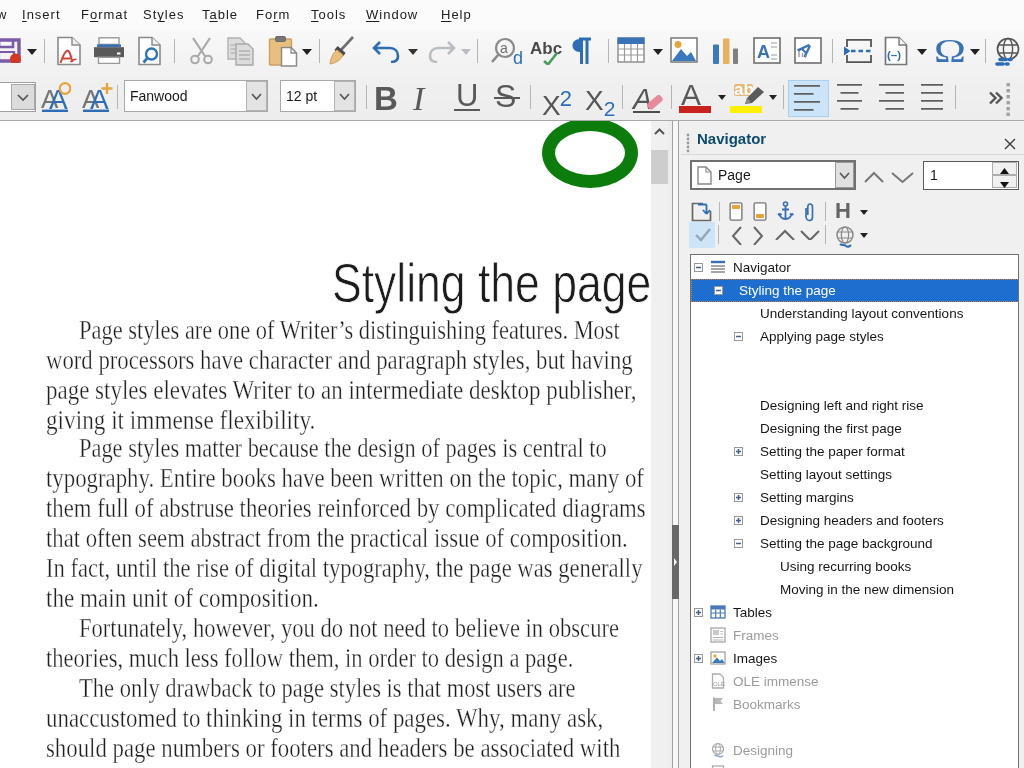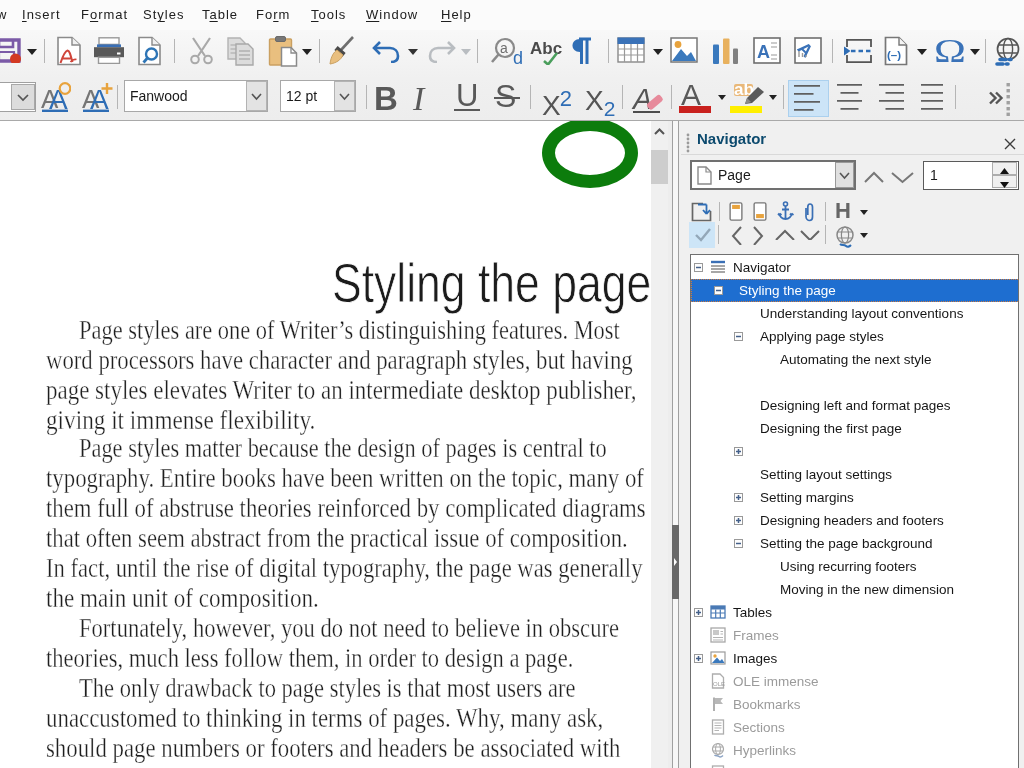--- a/index.html
+++ b/index.html
@@ -399,35 +399,33 @@
         <span class="tx" style="left:69px">Understanding layout conventions</span>
       </div>
 <div class="tr" style="top:70px">
         <span class="tg" style="left:43px">
           <svg width="7" height="7" style="position:absolute;left:0;top:0">
             <path d="M1 3.5 H6" stroke="#44608a" stroke-width="1.5"></path>
           </svg>
         </span>
         <span class="tx" style="left:69px">Applying page styles</span>
       </div>
-<div class="tr" style="top:93px">
-        <span class="tx" style="left:89px">Automating the next style</span>
-      </div>
 <div class="tr" style="top:139px">
-        <span class="tx" style="left:69px">Designing left and format pages</span>
+        <span class="tx" style="left:69px">Designing left and right rise</span>
       </div>
 <div class="tr" style="top:162px">
         <span class="tx" style="left:69px">Designing the first page</span>
       </div>
 <div class="tr" style="top:185px">
         <span class="tg" style="left:43px">
           <svg width="7" height="7" style="position:absolute;left:0;top:0">
             <path d="M1 3.5 H6 M3.5 1 V6" stroke="#44608a" stroke-width="1.5"></path>
           </svg>
         </span>
+        <span class="tx" style="left:69px">Setting the paper format</span>
       </div>
 <div class="tr" style="top:208px">
         <span class="tx" style="left:69px">Setting layout settings</span>
       </div>
 <div class="tr" style="top:231px">
         <span class="tg" style="left:43px">
           <svg width="7" height="7" style="position:absolute;left:0;top:0">
             <path d="M1 3.5 H6 M3.5 1 V6" stroke="#44608a" stroke-width="1.5"></path>
           </svg>
         </span>
@@ -443,21 +441,21 @@
       </div>
 <div class="tr" style="top:254px">
         <span class="tg" style="left:43px">
           <svg width="7" height="7" style="position:absolute;left:0;top:0">
             <path d="M1 3.5 H6 M3.5 1 V6" stroke="#44608a" stroke-width="1.5"></path>
           </svg>
         </span>
         <span class="tx" style="left:69px">Designing headers and footers</span>
       </div>
 <div class="tr" style="top:300px">
-        <span class="tx" style="left:89px">Using recurring footers</span>
+        <span class="tx" style="left:89px">Using recurring books</span>
       </div>
 <div class="tr" style="top:323px">
         <span class="tx" style="left:89px">Moving in the new dimension</span>
       </div>
 <div class="tr" style="top:346px">
         <span class="tg" style="left:3px">
           <svg width="7" height="7" style="position:absolute;left:0;top:0">
             <path d="M1 3.5 H6 M3.5 1 V6" stroke="#44608a" stroke-width="1.5"></path>
           </svg>
         </span>
@@ -495,36 +493,29 @@
           <text x="3" y="13" font-size="6" fill="#9b9b9b" font-family="Liberation Sans">OLE</text>
         </svg>
         <span class="tx" style="left:42px">OLE immense</span>
       </div>
 <div class="tr gray" style="top:438px">
         <svg class="ticon" style="left:19px" width="16" height="16">
           <path d="M4 1.5 V15" stroke="#9b9b9b" stroke-width="1.6"></path>
           <path d="M5 2 H13 L10.5 5 L13 8 H5 Z" fill="#b8b8b8"></path>
         </svg>
         <span class="tx" style="left:42px">Bookmarks</span>
-      </div>
-<div class="tr gray" style="top:461px">
-        <svg class="ticon" style="left:19px" width="16" height="16">
-          <rect x="2.5" y="1" width="11" height="14" fill="#fff" stroke="#adadad" stroke-width="1.3"></rect>
-          <path d="M4.5 4 H11.5 M4.5 6.5 H11.5 M4.5 9 H11.5 M4.5 11.5 H9" stroke="#b5b5b5" stroke-width="1.1"></path>
-        </svg>
-        <span class="tx" style="left:42px">Sections</span>
       </div>
 <div class="tr gray" style="top:484px">
         <svg class="ticon" style="left:19px" width="16" height="16" viewBox="0 0 16 16">
           <circle cx="8" cy="7" r="5.5" fill="none" stroke="#a8a8a8" stroke-width="1.2"></circle>
           <ellipse cx="8" cy="7" rx="2.4" ry="5.5" fill="none" stroke="#a8a8a8" stroke-width="1"></ellipse>
           <path d="M3 5 H13 M3 9 H13" stroke="#a8a8a8" stroke-width="1"></path>
           <path d="M4.5 13 C6 14.5 7.5 13 9 14.5 C10.5 16 12 14.5 13 13.5" stroke="#8ba3c4" stroke-width="1.5" fill="none"></path>
         </svg>
-        <span class="tx" style="left:42px">Hyperlinks</span>
+        <span class="tx" style="left:42px">Designing</span>
       </div>
 <div class="tr gray" style="top:507px">
         <svg class="ticon" style="left:19px" width="16" height="16">
           <rect x="2.5" y="1" width="11" height="14" fill="#fff" stroke="#adadad" stroke-width="1.3"></rect>
         </svg>
       </div>
 </div>
 </div>
 
 </body></html>

